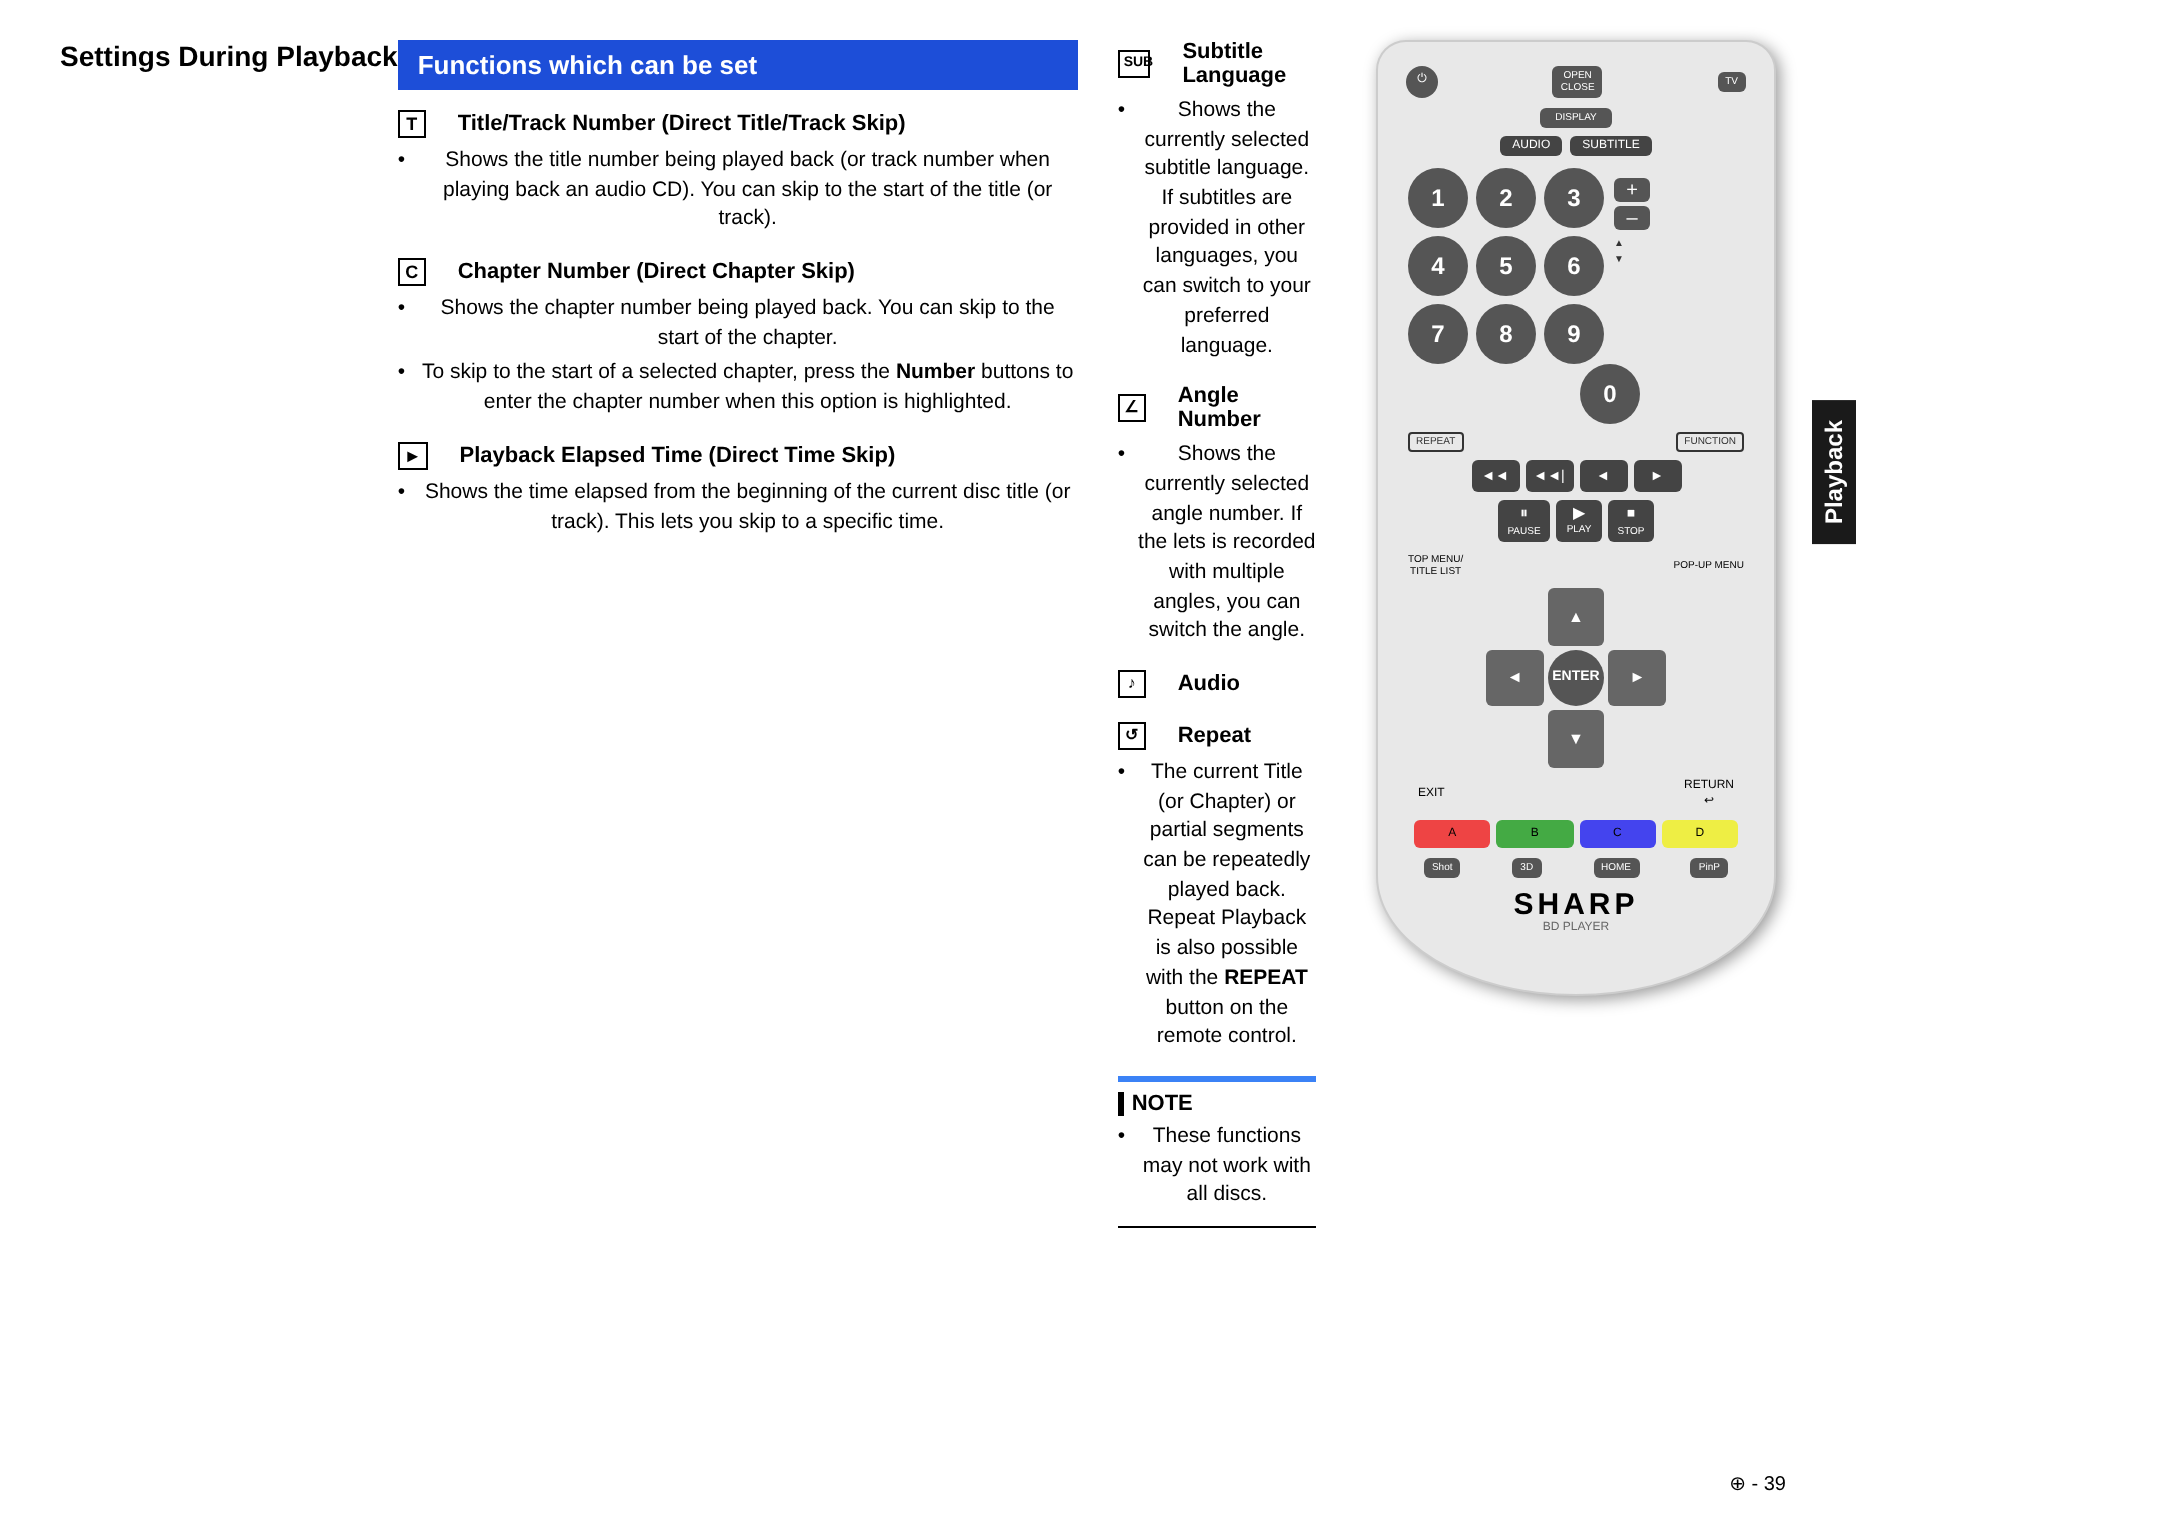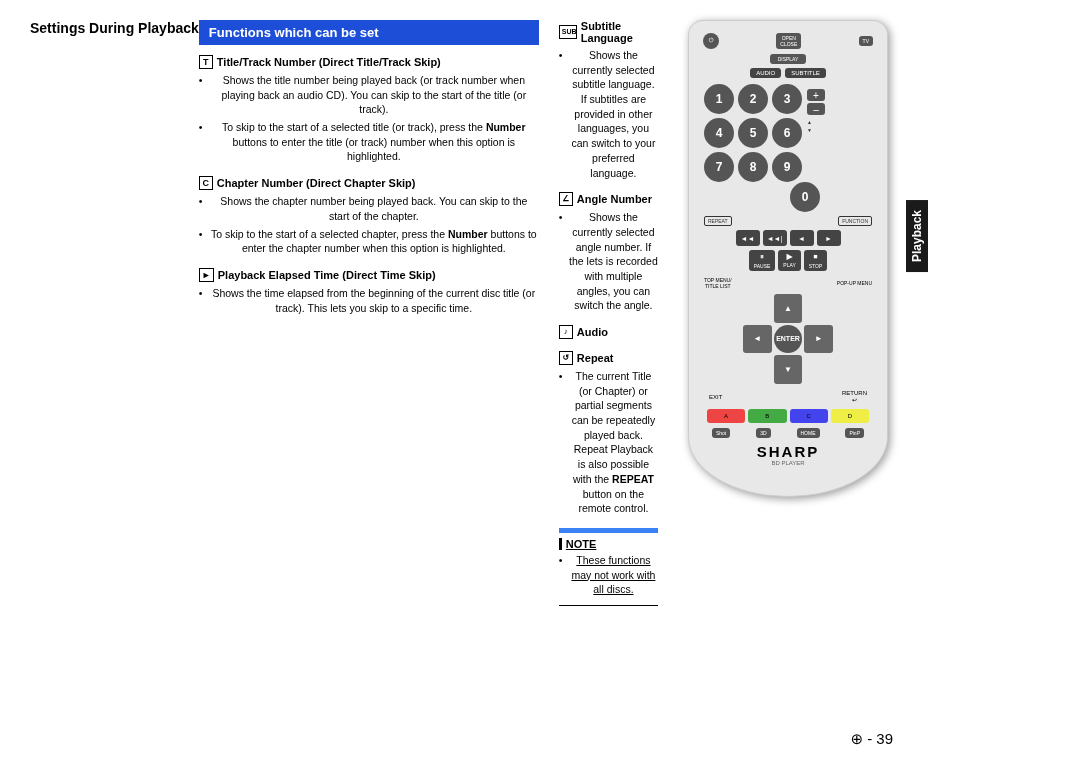--- a/index.html
+++ b/index.html
@@ -73,21 +73,21 @@
     .section {
       margin-bottom: 12px;
     }
 
     .section-title {
       font-weight: bold;
       font-size: 11px;
       margin-bottom: 4px;
       display: flex;
       align-items: center;
-      gap: 4px;
+      gap: 16px;
     }
 
     .icon-box {
       display: inline-block;
       border: 1px solid #000;
       padding: 0 2px;
       font-size: 9px;
       font-weight: bold;
       line-height: 12px;
       min-width: 14px;
@@ -108,25 +108,24 @@
       font-size: 10.5px;
     }
 
     .bullet-list li::before {
       content: "•";
       position: absolute;
       left: 0;
     }
 
     .note-box {
-      border-top: 5px solid #3b82f6;
+      border-top: 3px solid #3b82f6;
       border-bottom: 1px solid #000;
       margin-top: 10px;
       padding: 5px 0;
-      text-decoration: underline;
     }
 
     .note-title {
       font-weight: bold;
       font-size: 11px;
       margin-bottom: 3px;
     }
 
     
     .remote-container {
@@ -369,21 +368,21 @@
       padding: 10px 4px;
       font-size: 12px;
       font-weight: bold;
     }
 
     
     .page-number {
       position: absolute;
       bottom: 15px;
       right: 35px;
-      font-size: 15px;
+      font-size: 10px;
     }
 
     .numpad-container {
       display: flex;
       align-items: flex-start;
       padding: 0 5px;
     }
 
     .numpad-grid {
       display: grid;
@@ -425,21 +424,20 @@
 
         <div class="functions-header">Functions which can be set</div>
 
         <div class="section">
           <div class="section-title">
             <span class="icon-box">T</span>
             <span>Title/Track Number (Direct Title/Track Skip)</span>
           </div>
           <ul class="bullet-list">
             <li>Shows the title number being played back (or track number when playing back an audio CD). You can skip to the start of the title (or track).</li>
-            <li>To skip to the start of a selected title (or track), press the <strong>Number</strong> buttons to enter the title (or track) number when this option is highlighted.</li>
           </ul>
         </div>
 
         <div class="section">
           <div class="section-title">
             <span class="icon-box">C</span>
             <span>Chapter Number (Direct Chapter Skip)</span>
           </div>
           <ul class="bullet-list">
             <li>Shows the chapter number being played back. You can skip to the start of the chapter.</li>

